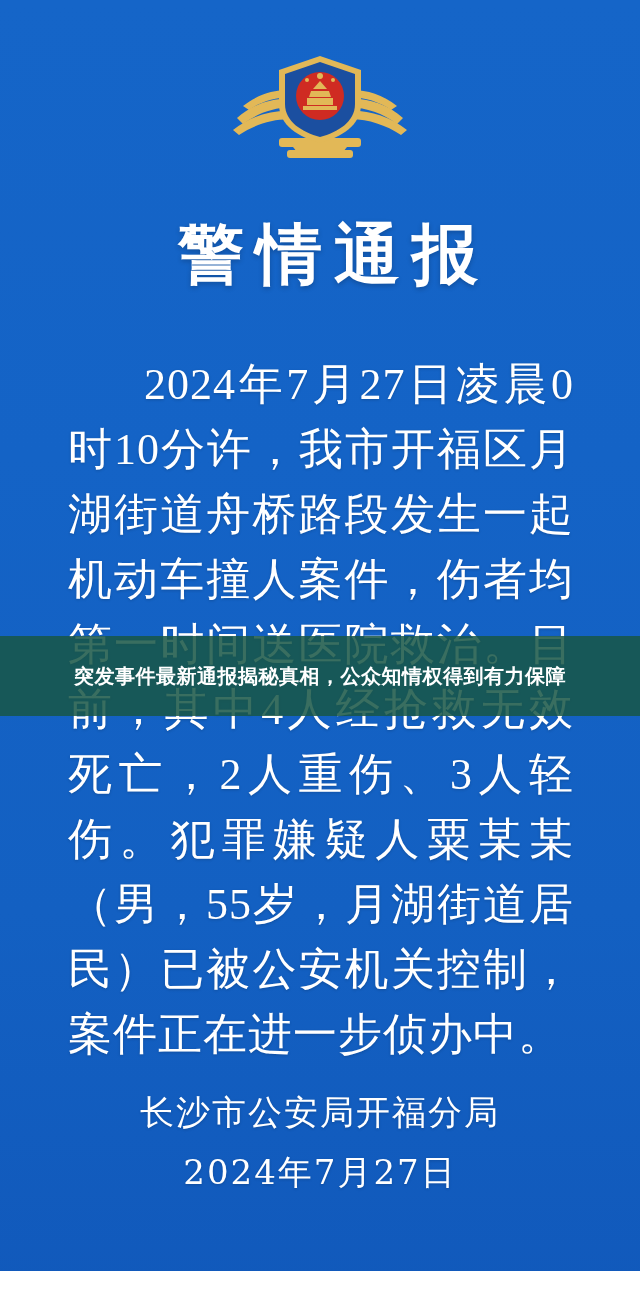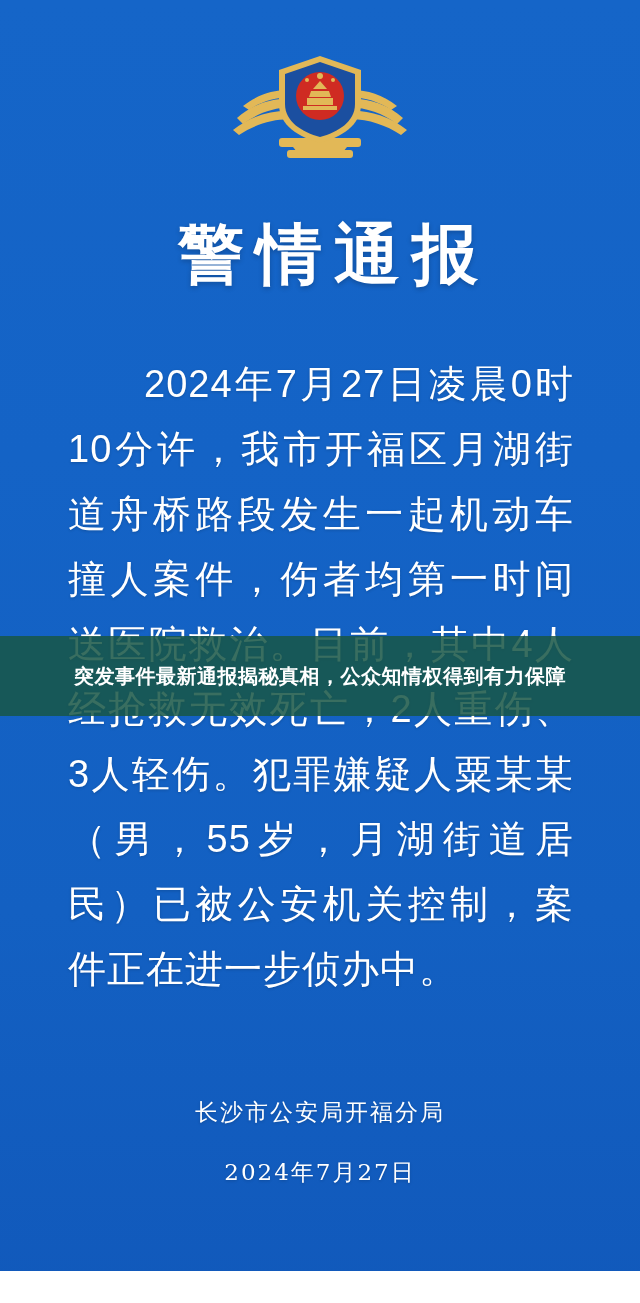--- a/index.html
+++ b/index.html
@@ -57,43 +57,43 @@
     padding-left: 8px;
   }
 
   
   .body-text {
     position: absolute;
     top: 352px;
     left: 68px;
     width: 506px;
     color: #ffffff;
-    font-family: Liberation Sans, sans-serif;
-    font-size: 38px;
+    font-family: Liberation Serif, serif;
+    font-size: 44px;
     line-height: 65px;
     letter-spacing: 1px;
     text-align: justify;
     text-justify: inter-ideograph;
     text-shadow: 0 1px 3px rgba(0,0,0,0.18);
   }
   .body-text p {
     margin: 0;
     text-indent: 76px;
   }
 
   
   .signature {
     position: absolute;
     left: 0;
     width: 100%;
     top: 1085px;
     text-align: center;
     color: #ffffff;
     font-family: "DejaVu Serif", "Liberation Serif", serif;
-    font-size: 23px;
+    font-size: 34px;
     line-height: 54px;
     letter-spacing: 2px;
     text-shadow: 0 1px 3px rgba(0,0,0,0.18);
   }
   .signature .org { display: block; }
   .signature .date { display: block; margin-top: 6px; }
 
   
   .overlay-banner {
     position: absolute;

